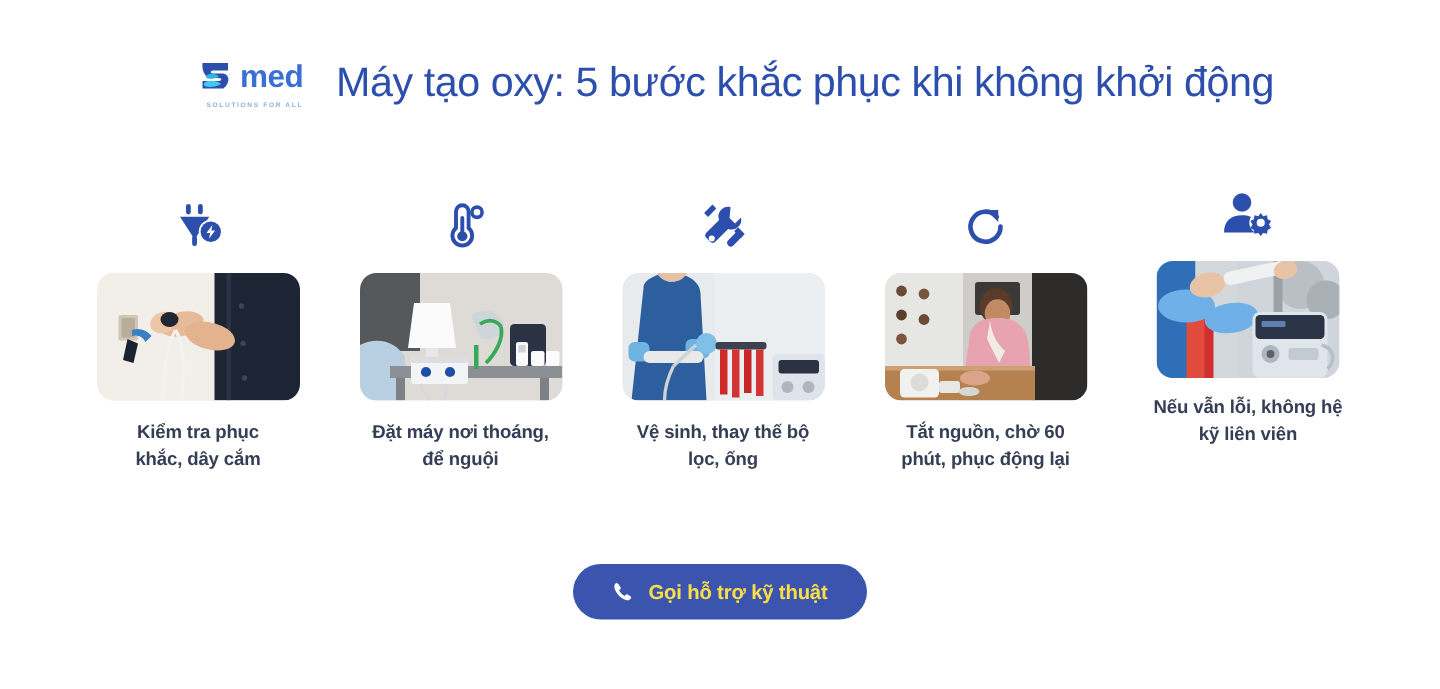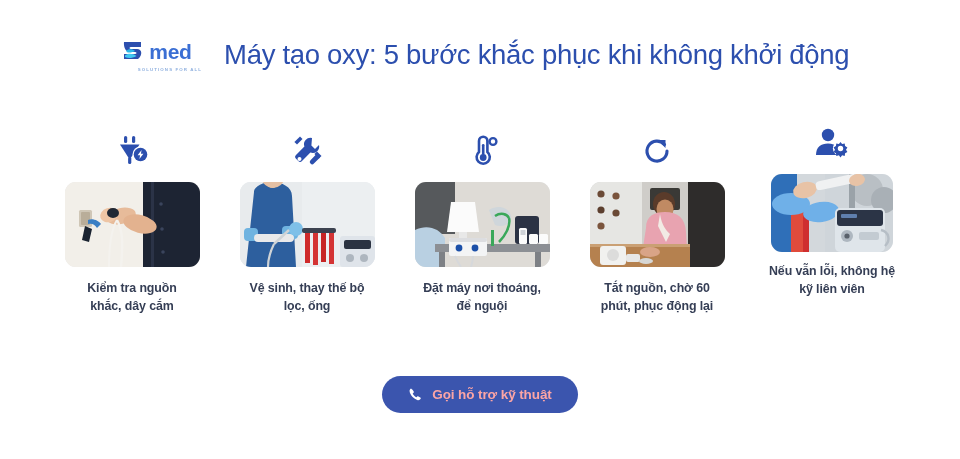--- a/index.html
+++ b/index.html
@@ -9,21 +9,21 @@
     font-family: "Liberation Sans", sans-serif;
     overflow: hidden;
   }
   .page { position: relative; width: 960px; height: 459px; background:#fff; }
 
   
   .header {
     position: absolute; left: 0; top: 38px; width: 960px;
     display: flex; align-items: center; justify-content: center; gap: 22px;
   }
-  .logo { display: flex; flex-direction: column; align-items: center; }
+  .logo { display: flex; flex-direction: column; align-items: flex-end; }
   .logo-row { display: flex; align-items: center; gap: 2px; }
   .logo-mark { width: 26px; height: 26px; display:block; }
   .logo-word {
     font-size: 21px; font-weight: 700; letter-spacing: -0.4px;
     color: #3b6fd4; line-height: 1;
   }
   .logo-tag {
     font-size: 4.4px; letter-spacing: 1.1px; color: #8fb0df;
     margin-left: 27px; margin-top: 3px; font-weight: 700;
     text-transform: uppercase;
@@ -61,21 +61,21 @@
   }
   .step.raised .caption { margin-top: 11px; }
 
   
   .cta-wrap {
     position: absolute; left: 0; top: 376px; width: 960px;
     display: flex; justify-content: center;
   }
   .cta {
     display: inline-flex; align-items: center; gap: 9px;
-    background: #3b55ae; color: #fca5a5;
+    background: #3b55ae; color: #fde047;
     padding: 11px 26px; border-radius: 22px; border: none;
     font-family: "Liberation Sans", sans-serif;
     font-size: 13.5px; font-weight: 700; letter-spacing: -0.1px;
     cursor: pointer;
   }
   .cta svg { display: block; }
 </style>
 </head>
 <body>
 
@@ -129,62 +129,22 @@
           <path d="M23 38 C28 36 34 39 36 42 L32 46 C30 42 26 41 23 42 Z" fill="#3b7fc4"></path>
           <ellipse cx="56" cy="34" rx="15" ry="8" fill="#e7bb9a" transform="rotate(-12 56 34)"></ellipse>
           <ellipse cx="75" cy="42" rx="17" ry="9" fill="#e3b28f" transform="rotate(14 75 42)"></ellipse>
           <ellipse cx="44" cy="33" rx="9" ry="7" fill="#eec5a5" transform="rotate(-18 44 33)"></ellipse>
           <ellipse cx="48" cy="31" rx="6" ry="5" fill="#1f2733"></ellipse>
           <path d="M52 38 C58 48 58 62 56 85" stroke="#f4f2ee" stroke-width="2.4" fill="none"></path>
           <path d="M52 38 C46 48 44 64 44 85" stroke="#f4f2ee" stroke-width="2" fill="none"></path>
         </svg>
       </div>
       <div class="caption">
-        <span>Kiểm tra nguồn</span><br>
+        <span>Kiểm tra phục</span><br>
         <span>khắc, dây cắm</span>
-      </div>
-    </div>
-
-    <div class="step">
-      <div class="icon-wrap">
-        <svg width="34" height="34" viewBox="0 0 34 34">
-          <path d="M22 5 a6.5 6.5 0 0 0 -7.6 8.6 L6 22 a2.6 2.6 0 0 0 0 3.7 l2.3 2.3 a2.6 2.6 0 0 0 3.7 0 l8.4 -8.4 A6.5 6.5 0 0 0 29 12 l-4 4 -3.6 -3.6 Z" fill="#2c4fae"></path>
-          <path d="M26.5 21 L20.5 27.2 a2.4 2.4 0 0 0 0 3.4 a2.4 2.4 0 0 0 3.4 0 L30 24.5 Z" fill="#2c4fae"></path>
-          <path d="M27 18.5 l4.5 4.5 -2.6 2.6 -4.5 -4.5 Z" fill="#2c4fae"></path>
-          <path d="M12.5 6 L7 11.6 l-2.6 -2.6 L10 3.4 Z" fill="#2c4fae"></path>
-          <circle cx="9.5" cy="26" r="2" fill="#ffffff"></circle>
-        </svg>
-      </div>
-      <div class="thumb">
-        <svg class="scene" viewBox="0 0 135 85" preserveAspectRatio="xMidYMid slice">
-          <rect width="135" height="85" fill="#eceff1"></rect>
-          <rect x="0" y="0" width="62" height="85" fill="#e8ebed"></rect>
-          <path d="M14 10 C14 4 24 0 32 0 C42 0 52 5 52 14 L56 85 L6 85 Z" fill="#2d5f9e"></path>
-          <path d="M26 0 C28 8 36 8 40 0 Z" fill="#d8b9a0"></path>
-          <ellipse cx="33" cy="-4" rx="11" ry="10" fill="#e4c0a4"></ellipse>
-          <rect x="4" y="46" width="14" height="13" rx="4" fill="#6fb3e0"></rect>
-          <rect x="42" y="44" width="16" height="13" rx="4" fill="#6fb3e0"></rect>
-          <rect x="14" y="52" width="40" height="8" rx="4" fill="#e9e9ea"></rect>
-          <circle cx="56" cy="47" r="7" fill="#7fc0e8"></circle>
-          <path d="M49 48 L34 62" stroke="#cfd3d6" stroke-width="2.4" fill="none"></path>
-          <path d="M34 62 C30 70 28 78 28 85" stroke="#cfd3d6" stroke-width="2.2" fill="none"></path>
-          <rect x="62" y="46" width="34" height="5" rx="2" fill="#3c4250"></rect>
-          <rect x="65" y="51" width="5" height="30" fill="#cf2a2a"></rect>
-          <rect x="73" y="51" width="5" height="32" fill="#d43434"></rect>
-          <rect x="81" y="51" width="5" height="29" fill="#c72525"></rect>
-          <rect x="89" y="51" width="5" height="31" fill="#d43434"></rect>
-          <rect x="100" y="54" width="35" height="31" rx="3" fill="#dfe4ea"></rect>
-          <rect x="104" y="58" width="27" height="9" rx="2" fill="#2b3342"></rect>
-          <circle cx="110" cy="76" r="4" fill="#aeb6bf"></circle>
-          <circle cx="124" cy="76" r="4" fill="#aeb6bf"></circle>
-        </svg>
-      </div>
-      <div class="caption">
-        <span>Vệ sinh, thay thế bộ</span><br>
-        <span>lọc, ống</span>
       </div>
     </div>
 
     <div class="step">
       <div class="icon-wrap">
         <svg width="34" height="34" viewBox="0 0 34 34">
           <path d="M14 8 a4.2 4.2 0 0 1 8.4 0 v11 a6.6 6.6 0 1 1 -8.4 0 Z" fill="none" stroke="#2c4fae" stroke-width="2.6"></path>
           <circle cx="18.2" cy="24.5" r="3.4" fill="#2c4fae"></circle>
           <rect x="16.9" y="11" width="2.6" height="11" rx="1.3" fill="#2c4fae"></rect>
           <circle cx="28" cy="8.5" r="3.4" fill="none" stroke="#2c4fae" stroke-width="2.4"></circle>
@@ -218,20 +178,60 @@
         </svg>
       </div>
       <div class="caption">
         <span>Đặt máy nơi thoáng,</span><br>
         <span>để nguội</span>
       </div>
     </div>
 
     <div class="step">
       <div class="icon-wrap">
+        <svg width="34" height="34" viewBox="0 0 34 34">
+          <path d="M22 5 a6.5 6.5 0 0 0 -7.6 8.6 L6 22 a2.6 2.6 0 0 0 0 3.7 l2.3 2.3 a2.6 2.6 0 0 0 3.7 0 l8.4 -8.4 A6.5 6.5 0 0 0 29 12 l-4 4 -3.6 -3.6 Z" fill="#2c4fae"></path>
+          <path d="M26.5 21 L20.5 27.2 a2.4 2.4 0 0 0 0 3.4 a2.4 2.4 0 0 0 3.4 0 L30 24.5 Z" fill="#2c4fae"></path>
+          <path d="M27 18.5 l4.5 4.5 -2.6 2.6 -4.5 -4.5 Z" fill="#2c4fae"></path>
+          <path d="M12.5 6 L7 11.6 l-2.6 -2.6 L10 3.4 Z" fill="#2c4fae"></path>
+          <circle cx="9.5" cy="26" r="2" fill="#ffffff"></circle>
+        </svg>
+      </div>
+      <div class="thumb">
+        <svg class="scene" viewBox="0 0 135 85" preserveAspectRatio="xMidYMid slice">
+          <rect width="135" height="85" fill="#eceff1"></rect>
+          <rect x="0" y="0" width="62" height="85" fill="#e8ebed"></rect>
+          <path d="M14 10 C14 4 24 0 32 0 C42 0 52 5 52 14 L56 85 L6 85 Z" fill="#2d5f9e"></path>
+          <path d="M26 0 C28 8 36 8 40 0 Z" fill="#d8b9a0"></path>
+          <ellipse cx="33" cy="-4" rx="11" ry="10" fill="#e4c0a4"></ellipse>
+          <rect x="4" y="46" width="14" height="13" rx="4" fill="#6fb3e0"></rect>
+          <rect x="42" y="44" width="16" height="13" rx="4" fill="#6fb3e0"></rect>
+          <rect x="14" y="52" width="40" height="8" rx="4" fill="#e9e9ea"></rect>
+          <circle cx="56" cy="47" r="7" fill="#7fc0e8"></circle>
+          <path d="M49 48 L34 62" stroke="#cfd3d6" stroke-width="2.4" fill="none"></path>
+          <path d="M34 62 C30 70 28 78 28 85" stroke="#cfd3d6" stroke-width="2.2" fill="none"></path>
+          <rect x="62" y="46" width="34" height="5" rx="2" fill="#3c4250"></rect>
+          <rect x="65" y="51" width="5" height="30" fill="#cf2a2a"></rect>
+          <rect x="73" y="51" width="5" height="32" fill="#d43434"></rect>
+          <rect x="81" y="51" width="5" height="29" fill="#c72525"></rect>
+          <rect x="89" y="51" width="5" height="31" fill="#d43434"></rect>
+          <rect x="100" y="54" width="35" height="31" rx="3" fill="#dfe4ea"></rect>
+          <rect x="104" y="58" width="27" height="9" rx="2" fill="#2b3342"></rect>
+          <circle cx="110" cy="76" r="4" fill="#aeb6bf"></circle>
+          <circle cx="124" cy="76" r="4" fill="#aeb6bf"></circle>
+        </svg>
+      </div>
+      <div class="caption">
+        <span>Vệ sinh, thay thế bộ</span><br>
+        <span>lọc, ống</span>
+      </div>
+    </div>
+
+    <div class="step">
+      <div class="icon-wrap">
         <svg width="32" height="32" viewBox="0 0 32 32">
           <path d="M23.5 10.5 A10 10 0 1 0 26 17" fill="none" stroke="#2c4fae" stroke-width="3.1" stroke-linecap="round"></path>
           <path d="M16.5 6 L24.5 6 L24.5 14 Z" fill="#2c4fae"></path>
         </svg>
       </div>
       <div class="thumb">
         <svg class="scene" viewBox="0 0 135 85" preserveAspectRatio="xMidYMid slice">
           <rect width="135" height="85" fill="#d9d9d7"></rect>
           <rect x="0" y="0" width="52" height="62" fill="#e6e6e3"></rect>
           <rect x="52" y="0" width="46" height="62" fill="#cfcdc9"></rect>

